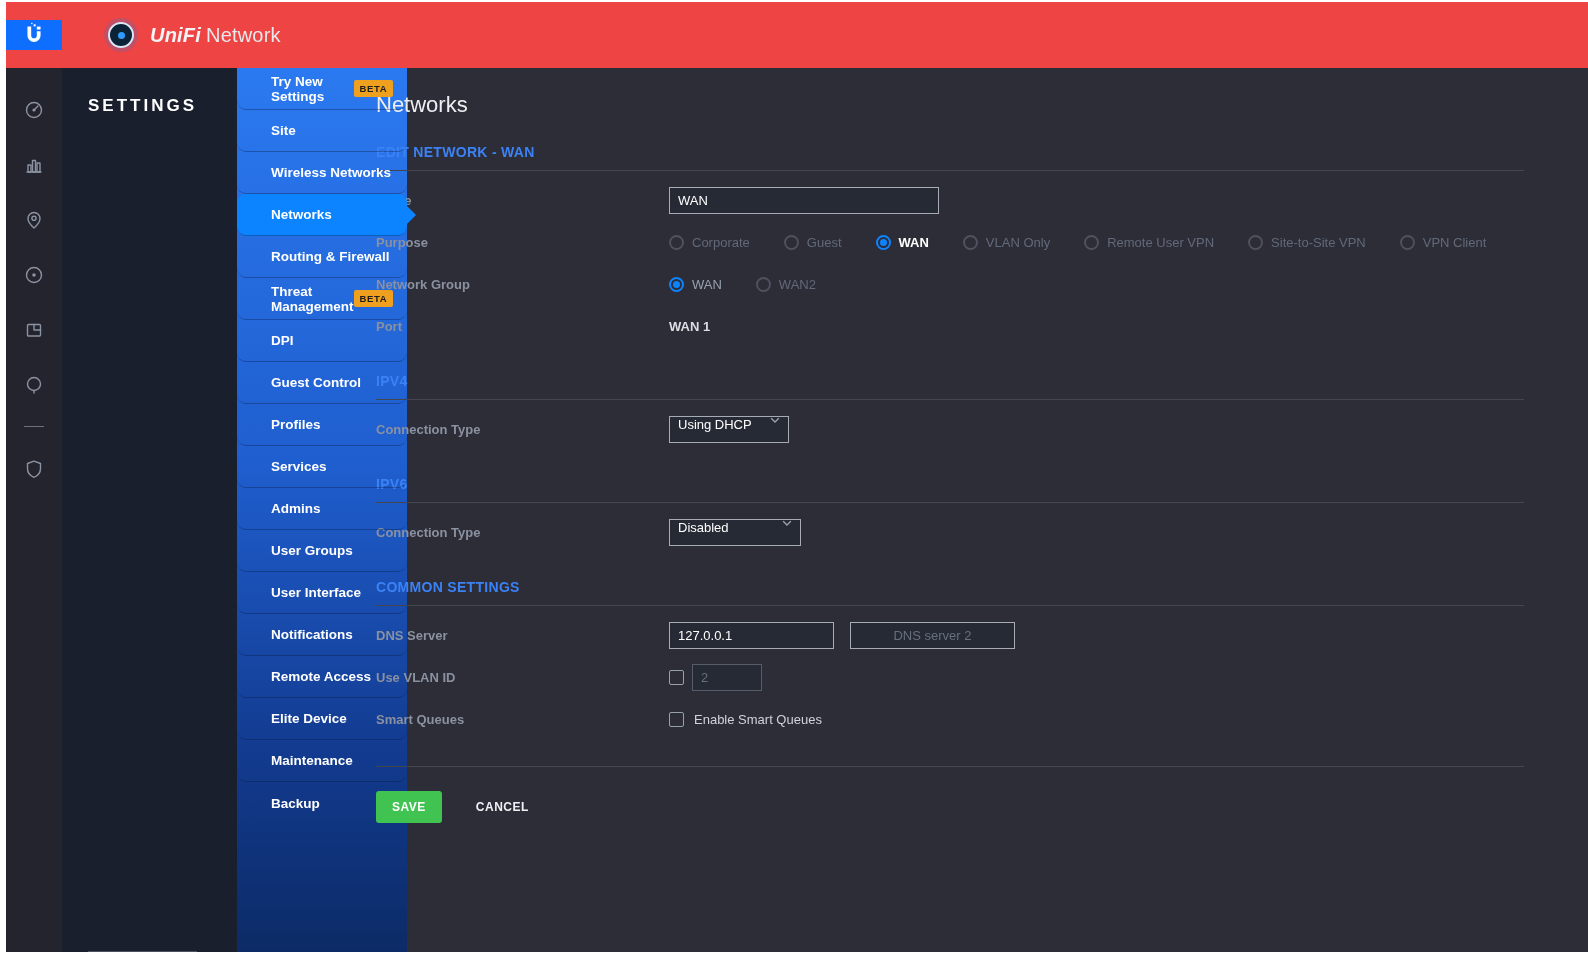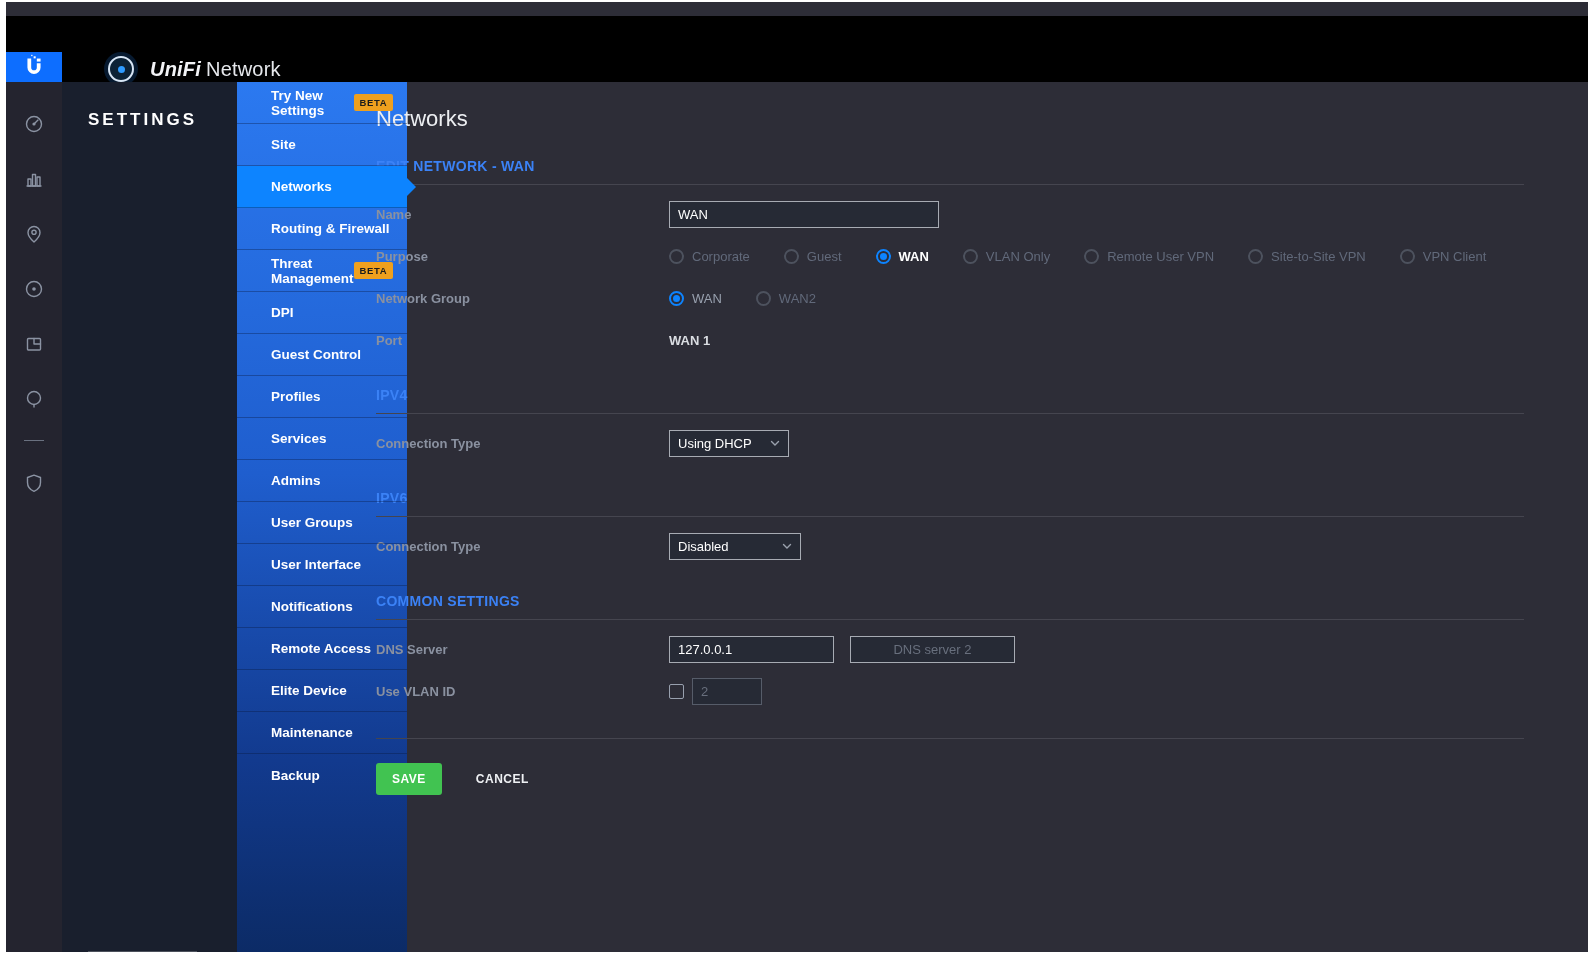--- a/index.html
+++ b/index.html
@@ -7,21 +7,21 @@
   body {
     width:1588px; height:963px; background:#ffffff; position:relative;
     font-family:"Liberation Sans", sans-serif; overflow:hidden;
   }
   .app {
     position:absolute; left:6px; top:2px; width:1582px; height:950px;
     background:#2d2d37; display:flex; flex-direction:column; overflow:hidden;
   }
 
   
-  .topbar { height:66px; flex:none; background:#000000; display:flex; align-items:flex-end;margin-top:14px; }
+  .topbar { height:66px; flex:none; background:#ef4444; display:flex; align-items:center; }
   .logo-square { width:56px; flex:none; background:#0d6eff; display:flex; align-items:center; justify-content:center; cursor:pointer; }
   .brand { display:flex; align-items:center; margin-left:46px; gap:16px; }
   .ap-icon { width:26px; height:26px; border-radius:50%; border:2px solid #d8e6f5; background:#0c2236;
              display:flex; align-items:center; justify-content:center; box-shadow:0 0 0 4px rgba(30,120,220,.22); }
   .ap-dot { width:7px; height:7px; border-radius:50%; background:#2f9bff; }
   .brand-text { font-size:20px; color:#f2f3f6; letter-spacing:.2px; }
   .brand-primary { font-weight:700; font-style:italic; }
   .brand-secondary { font-weight:400; color:#e6e8ec; margin-left:5px; }
 
   .body-wrap { flex:1; display:flex; min-height:0; }
@@ -39,20 +39,21 @@
     color:#ffffff; font-size:17px; font-weight:600; letter-spacing:3px;
   }
   .menu {
     margin-left:26px; width:250px;
     background:linear-gradient(180deg,#2b79f0 0%, #1f5ece 45%, #123a8e 78%, #0c2b66 100%);
   }
   .menu-item {
     position:relative; height:42px; display:flex; align-items:center; padding:0 12px 0 34px;
     color:#ffffff; font-size:13.5px; font-weight:600; cursor:pointer;
     border-bottom:1px solid rgba(8,22,58,.35);
+    border-radius:9px;
   }
   .menu-item:last-child { border-bottom:none; }
   .menu-item.group-start { border-top:2px solid rgba(6,18,48,.55); }
   .menu-item.selected { background:#0d84ff; }
   .menu-item.selected::after {
     content:""; position:absolute; left:100%; top:50%; margin-top:-9px;
     border-top:9px solid transparent; border-bottom:9px solid transparent; border-left:9px solid #0d84ff;
   }
   .beta-badge {
     margin-left:auto; margin-right:2px; background:#efa01e; color:#1d1d1d;
@@ -77,21 +78,21 @@
     height:27px; border:1px solid #a7abb3; background:#262a35; color:#ffffff;
     font-size:13px; font-family:"Liberation Sans", sans-serif; padding:0 8px; outline:none;
   }
   .text-input::placeholder { color:#686f7d; }
   .text-input.dim { border-color:#565c69; }
   .w-name { width:270px; }
   .w-dns { width:165px; }
   .w-vlan { width:70px; }
 
   .select {
-    display:inline-flex; align-items:center; justify-content:space-between; gap:10px;
+    display:inline-flex; justify-content:space-between; gap:10px;
     height:27px; border:1px solid #a7abb3; background:#262a35; color:#ffffff;
     font-size:13px; padding:0 8px; cursor:pointer;
   }
   .w-sel-dhcp { width:120px; }
   .w-sel-dis { width:132px; }
   .chev { flex:none; }
 
   .radios { display:flex; align-items:center; gap:34px; flex-wrap:nowrap; }
   .radio { display:flex; align-items:center; gap:8px; cursor:pointer; }
   .radio-circle {
@@ -203,20 +204,23 @@
     <aside class="settings-panel">
       <h2 class="settings-heading">SETTINGS</h2>
       <div class="menu">
         <div class="menu-item">
           <span>Try New Settings</span>
           <span class="beta-badge">BETA</span>
         </div>
         <div class="menu-item">
           <span>Site</span>
         </div>
+        <div class="menu-item">
+          <span>Wireless Networks</span>
+        </div>
         <div class="menu-item selected">
           <span>Networks</span>
         </div>
         <div class="menu-item">
           <span>Routing &amp; Firewall</span>
         </div>
         <div class="menu-item">
           <span>Threat Management</span>
           <span class="beta-badge">BETA</span>
         </div>
@@ -365,20 +369,27 @@
       </div>
 
       <div class="form-row">
         <div class="form-label">Use VLAN ID</div>
         <div class="form-control">
           <input class="checkbox" type="checkbox" style="">
           <input class="text-input w-vlan dim gap8" type="text" disabled="" placeholder="2" style="">
         </div>
       </div>
 
+      <div class="form-row">
+        <div class="form-label">Smart Queues</div>
+        <div class="form-control">
+          <input class="checkbox" type="checkbox" style="">
+          <span class="check-label">Enable Smart Queues</span>
+        </div>
+      </div>
 
       <hr class="rule">
 
       <div class="actions">
         <button class="save-button">SAVE</button>
         <button class="cancel-button">CANCEL</button>
       </div>
     </main>
 
   </div>

